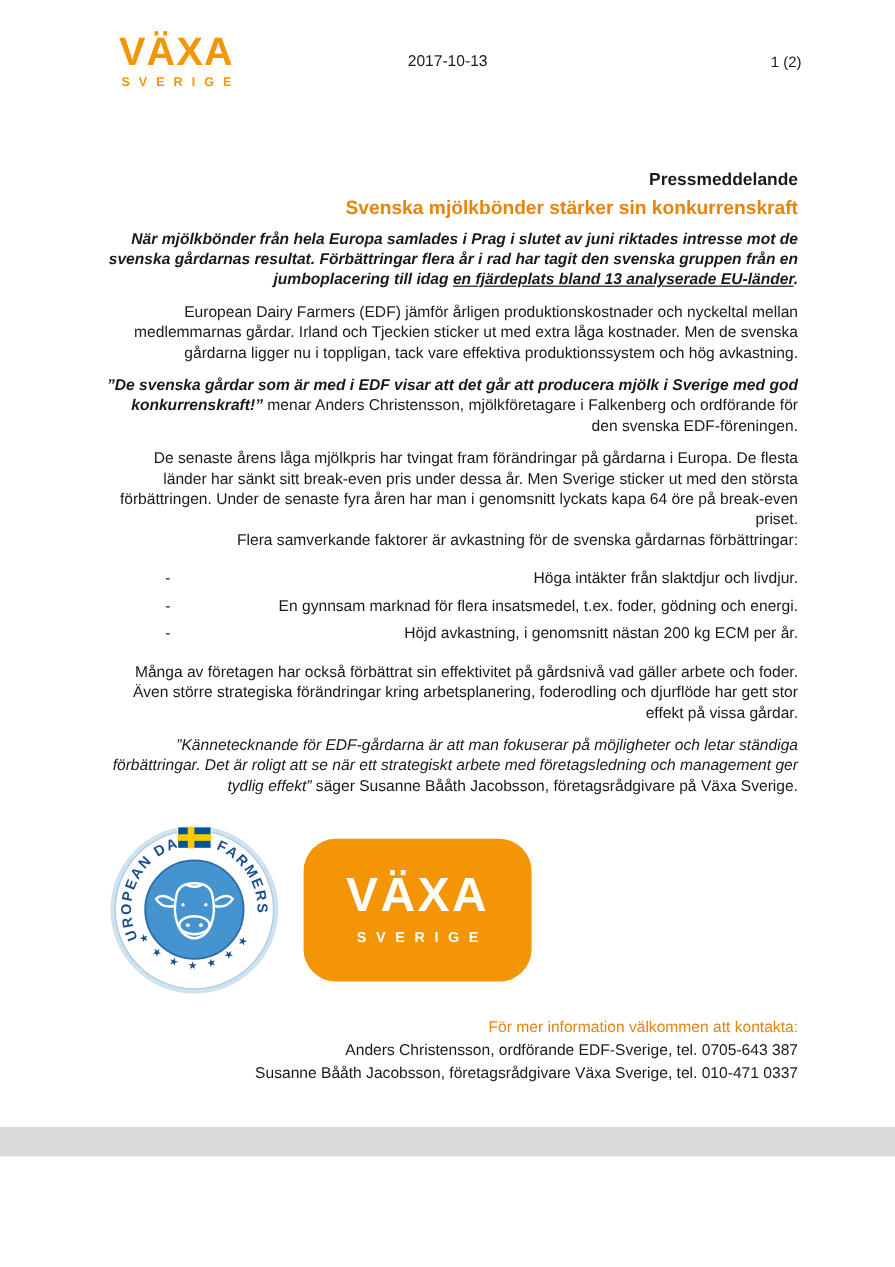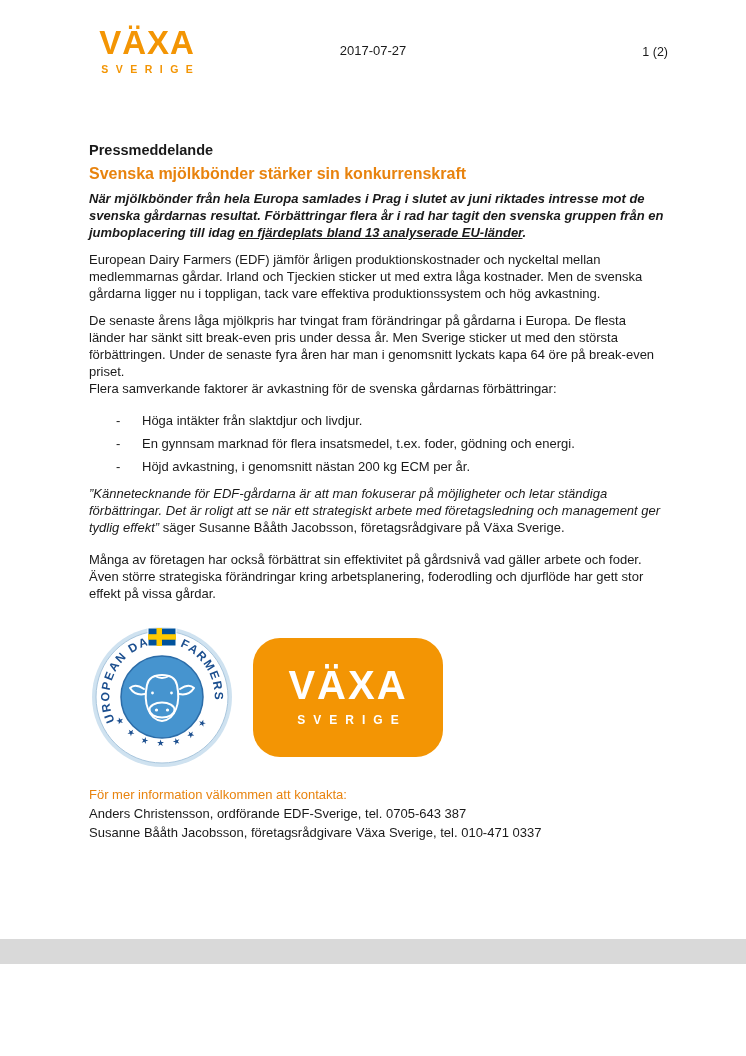--- a/index.html
+++ b/index.html
@@ -12,21 +12,21 @@
   }
 
   
   .header-logo { position:absolute; left:86px; top:26px; width:122px; text-align:center; color:var(--logo-orange); }
   .hl-main { font-size:33px; font-weight:700; letter-spacing:1px; line-height:1; }
   .hl-sub  { font-size:10.5px; font-weight:700; letter-spacing:7.5px; margin-right:-7.5px; margin-top:4px; }
   .doc-date { position:absolute; top:43px; left:0; width:100%; text-align:center; font-size:13px; }
   .page-num { position:absolute; top:28px; right:78px; font-size:12.5px;margin-top:17px; }
 
   
-  .content { position:absolute; left:89px; top:142px; width:576px; font-size:13px; line-height:17px; }
+  .content { position:absolute; left:89px; top:142px; width:576px; font-size:13px; line-height:17px;text-align:right; }
   .kicker  { font-size:14.5px; font-weight:700; }
   .title   { margin-top:5px; font-size:16px; font-weight:700; color:var(--accent); line-height:20px; }
   .lead    { margin-top:6px; font-weight:700; font-style:italic; }
   .underline { text-decoration:underline; }
   .body-p  { margin-top:10px; }
   .tight   { margin-top:15px; }
   .block   { display:block; }
   .bold-italic { font-weight:700; font-style:italic; }
   .italic  { font-style:italic; }
 
@@ -57,33 +57,34 @@
 </style>
 </head>
 <body>
 
 <div class="page">
 
   <div class="header-logo">
     <div class="hl-main">VÄXA</div>
     <div class="hl-sub">SVERIGE</div>
   </div>
-  <div class="doc-date">2017-07-27</div>
+  <div class="doc-date">2017-10-13</div>
   <div class="page-num">1 (2)</div>
 
   <div class="content">
 
     <p class="kicker">Pressmeddelande</p>
 
     <h1 class="title">Svenska mjölkbönder stärker sin konkurrenskraft</h1>
 
     <p class="lead"><span>När mjölkbönder från hela Europa samlades i Prag i slutet av juni riktades intresse mot de svenska gårdarnas resultat. Förbättringar flera år i rad har tagit den svenska gruppen från en jumboplacering till idag </span><span class="underline">en fjärdeplats bland 13 analyserade EU-länder</span><span>.</span></p>
 
     <p class="body-p">European Dairy Farmers (EDF) jämför årligen produktionskostnader och nyckeltal mellan medlemmarnas gårdar. Irland och Tjeckien sticker ut med extra låga kostnader. Men de svenska gårdarna ligger nu i toppligan, tack vare effektiva produktionssystem och hög avkastning.</p>
 
+    <p class="body-p"><span class="bold-italic">”De svenska gårdar som är med i EDF visar att det går att producera mjölk i Sverige med god konkurrenskraft!”</span><span> menar Anders Christensson, mjölkföretagare i Falkenberg och ordförande för den svenska EDF-föreningen.</span></p>
 
     <p class="body-p">
       <span class="block">De senaste årens låga mjölkpris har tvingat fram förändringar på gårdarna i Europa. De flesta länder har sänkt sitt break-even pris under dessa år. Men Sverige sticker ut med den största förbättringen. Under de senaste fyra åren har man i genomsnitt lyckats kapa 64 öre på break-even priset.</span>
       <span class="block">Flera samverkande faktorer är avkastning för de svenska gårdarnas förbättringar:</span>
     </p>
 
     <ul class="bullets">
       <li>
           <span class="marker">-</span>
           <span class="li-text">Höga intäkter från slaktdjur och livdjur.</span>
@@ -91,23 +92,23 @@
       <li>
           <span class="marker">-</span>
           <span class="li-text">En gynnsam marknad för flera insatsmedel, t.ex. foder, gödning och energi.</span>
         </li>
       <li>
           <span class="marker">-</span>
           <span class="li-text">Höjd avkastning, i genomsnitt nästan 200 kg ECM per år.</span>
         </li>
     </ul>
 
+    <p class="body-p tight">Många av företagen har också förbättrat sin effektivitet på gårdsnivå vad gäller arbete och foder. Även större strategiska förändringar kring arbetsplanering, foderodling och djurflöde har gett stor effekt på vissa gårdar.</p>
+
     <p class="body-p"><span class="italic">”Kännetecknande för EDF-gårdarna är att man fokuserar på möjligheter och letar ständiga förbättringar. Det är roligt att se när ett strategiskt arbete med företagsledning och management ger tydlig effekt”</span><span> säger Susanne Bååth Jacobsson, företagsrådgivare på Växa Sverige.</span></p>
-
-    <p class="body-p tight">Många av företagen har också förbättrat sin effektivitet på gårdsnivå vad gäller arbete och foder. Även större strategiska förändringar kring arbetsplanering, foderodling och djurflöde har gett stor effekt på vissa gårdar.</p>
 
     <div class="logos">
 
       <svg class="edf-svg" width="142" height="142" viewBox="0 0 142 142">
         <defs>
           <path id="edfArcLeft" d="M 23,93 A 54,54 0 0 1 71,17"></path>
           <path id="edfArcRight" d="M 71,17 A 54,54 0 0 1 119,93"></path>
           <path id="edfArcBottom" d="M 21,85 A 53,53 0 0 0 121,85"></path>
         </defs>
         <circle cx="71" cy="71" r="70" fill="#cfe2f0"></circle>

